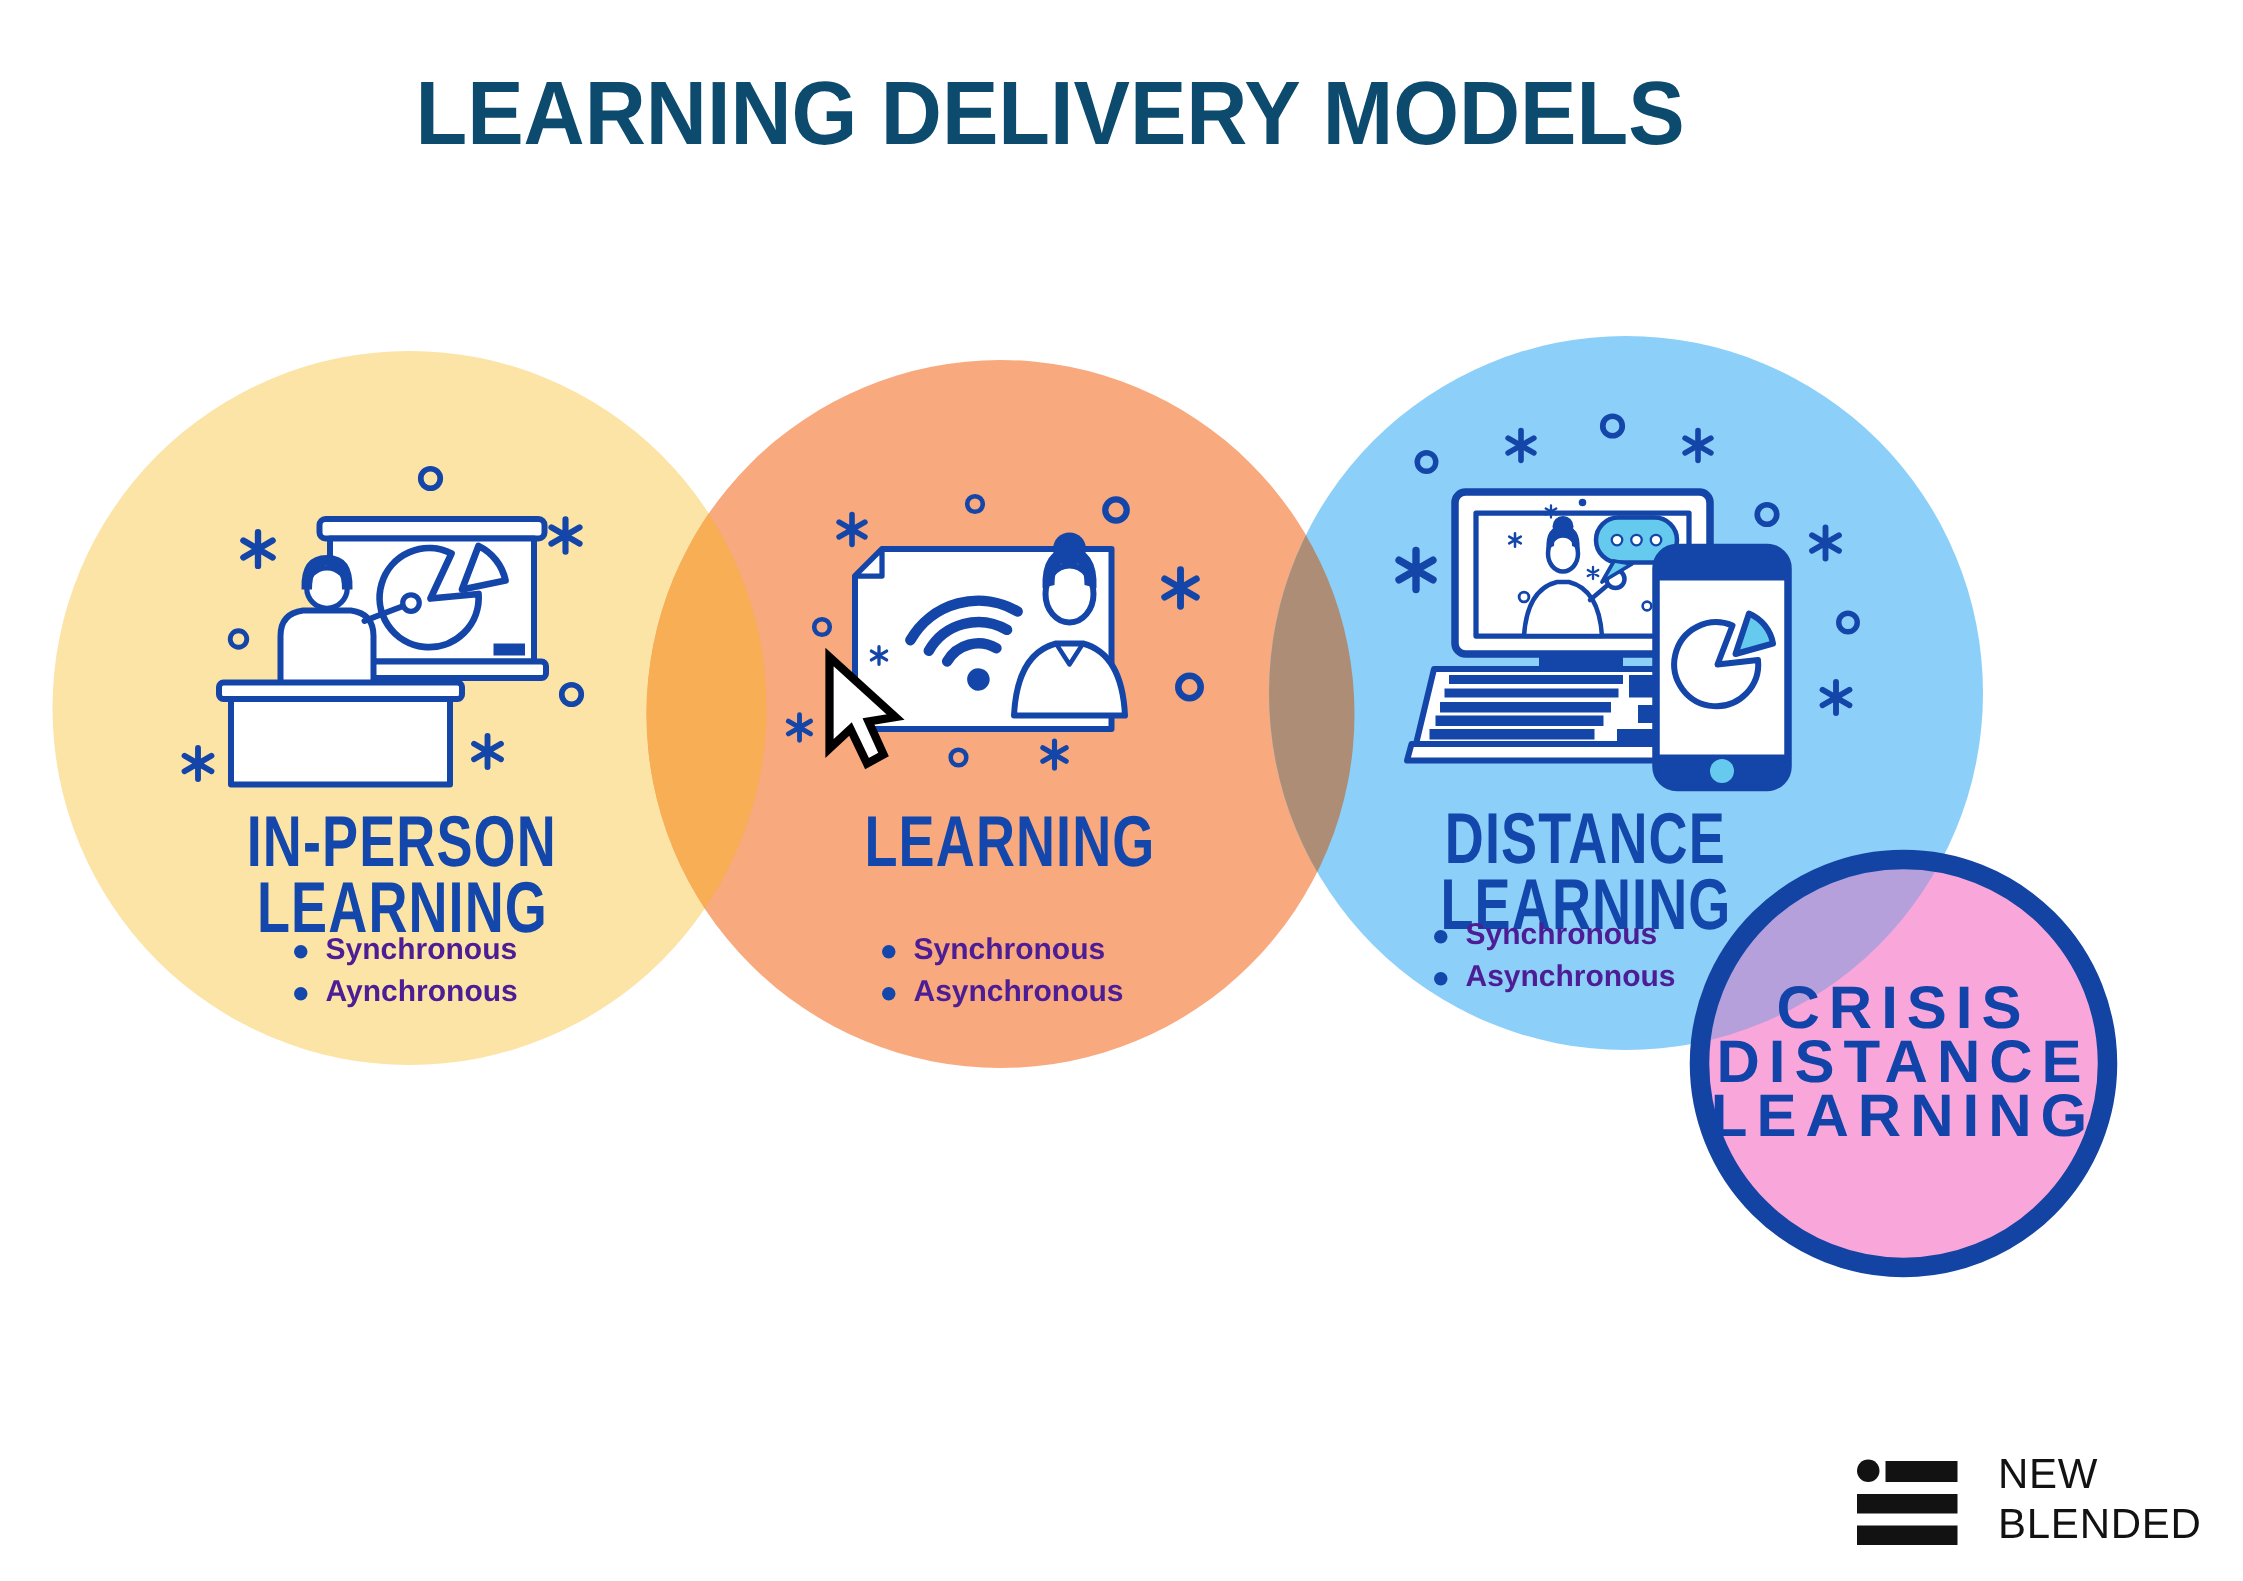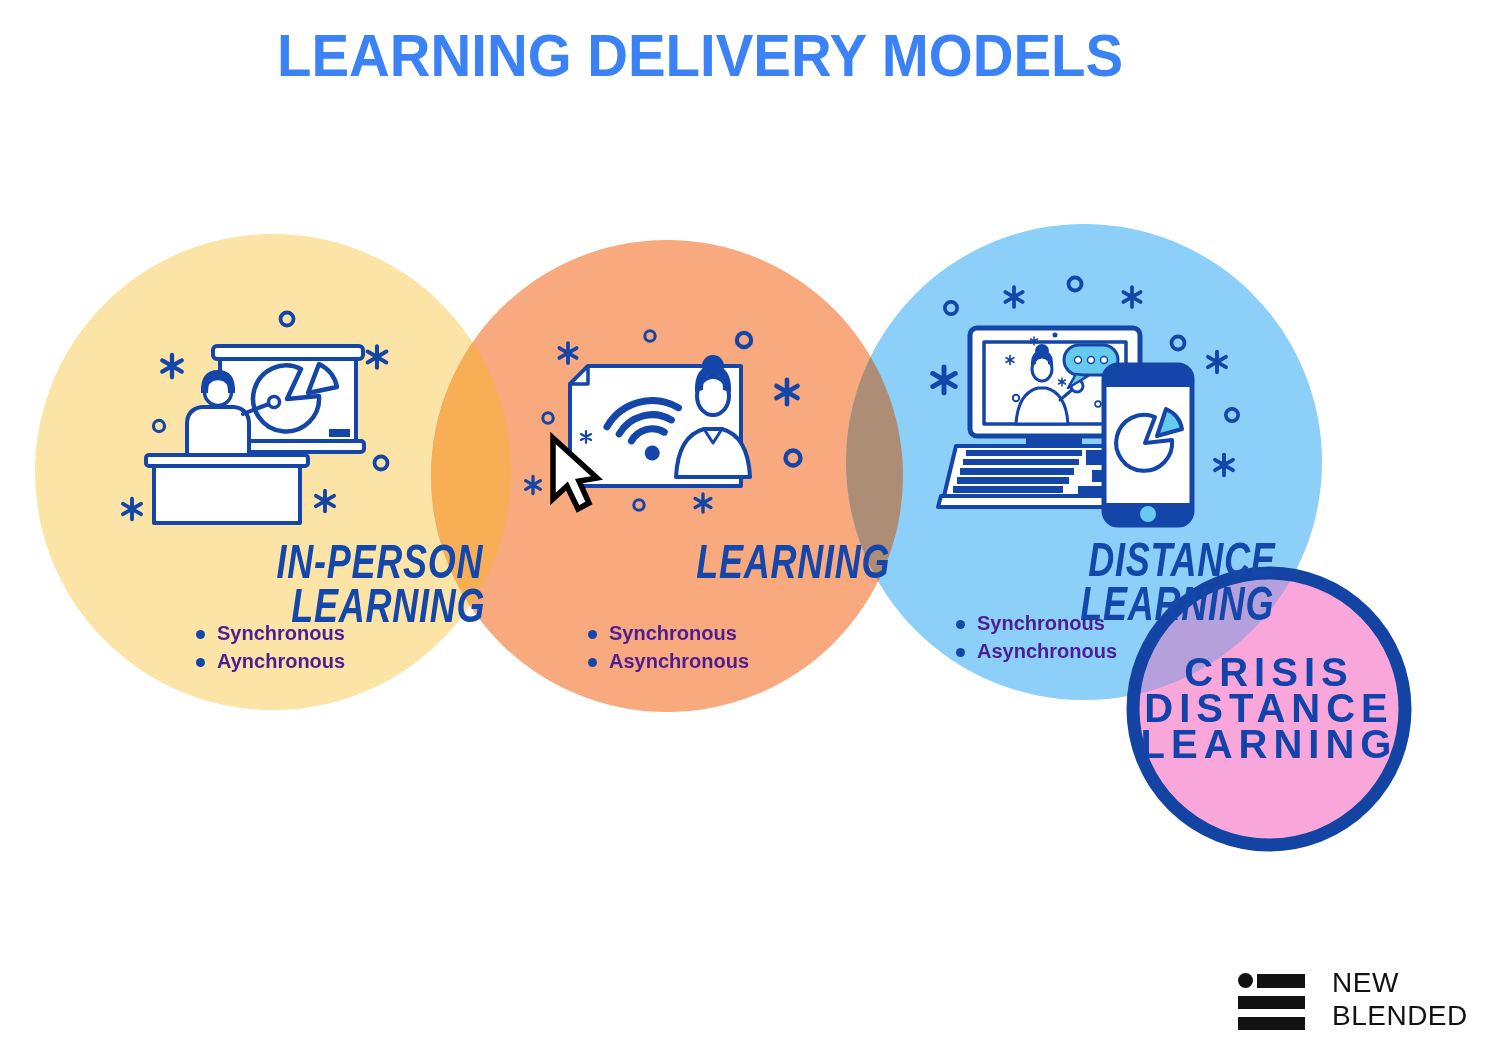--- a/index.html
+++ b/index.html
@@ -1,25 +1,25 @@
 <!DOCTYPE html>
 <html><head>
 <meta charset="utf-8">
 <style>
   html,body{margin:0;padding:0;background:#ffffff;}
   .canvas{position:relative;width:1495px;height:1054px;background:#ffffff;overflow:hidden;
           font-family:"Liberation Sans",sans-serif;}
   .layer{position:absolute;left:0;top:0;}
   
-  .title{position:absolute;left:0;top:26px;width:1400px;text-align:center;
-         font-size:60px;line-height:60px;font-weight:bold;color:#3b82f6;white-space:nowrap;text-decoration:underline;}
+  .title{position:absolute;left:0;top:46px;width:1400px;text-align:center;
+         font-size:60px;line-height:60px;font-weight:bold;color:#0c4a6e;white-space:nowrap;text-decoration:underline;}
   .cond{display:inline-block;transform:scaleX(0.94);}
   
-  .circle-heading{position:absolute;width:500px;text-align:right;color:#1347ac;
-                  font-weight:bold;font-size:48px;line-height:44px;white-space:nowrap;font-style:italic;}
+  .circle-heading{position:absolute;width:500px;text-align:center;color:#1347ac;
+                  font-weight:bold;font-size:48px;line-height:44px;white-space:nowrap;}
   .circle-heading .cond2{display:inline-block;transform:scaleX(0.75);letter-spacing:1px;}
   
   .bullets{position:absolute;color:#4c1d95;font-weight:bold;font-size:20px;}
   .bullet-row{display:flex;align-items:flex-start;height:28px;}
   .bullet-dot{width:9px;height:9px;border-radius:50%;background:#1347ac;margin:8px 12px 0 0;flex:0 0 auto;}
   
   .crisis-text{position:absolute;left:1046px;top:654px;width:440px;text-align:center;
                color:#1243a8;font-weight:bold;font-size:40px;line-height:36px;
                letter-spacing:6px;text-indent:6px;white-space:nowrap;}
   

